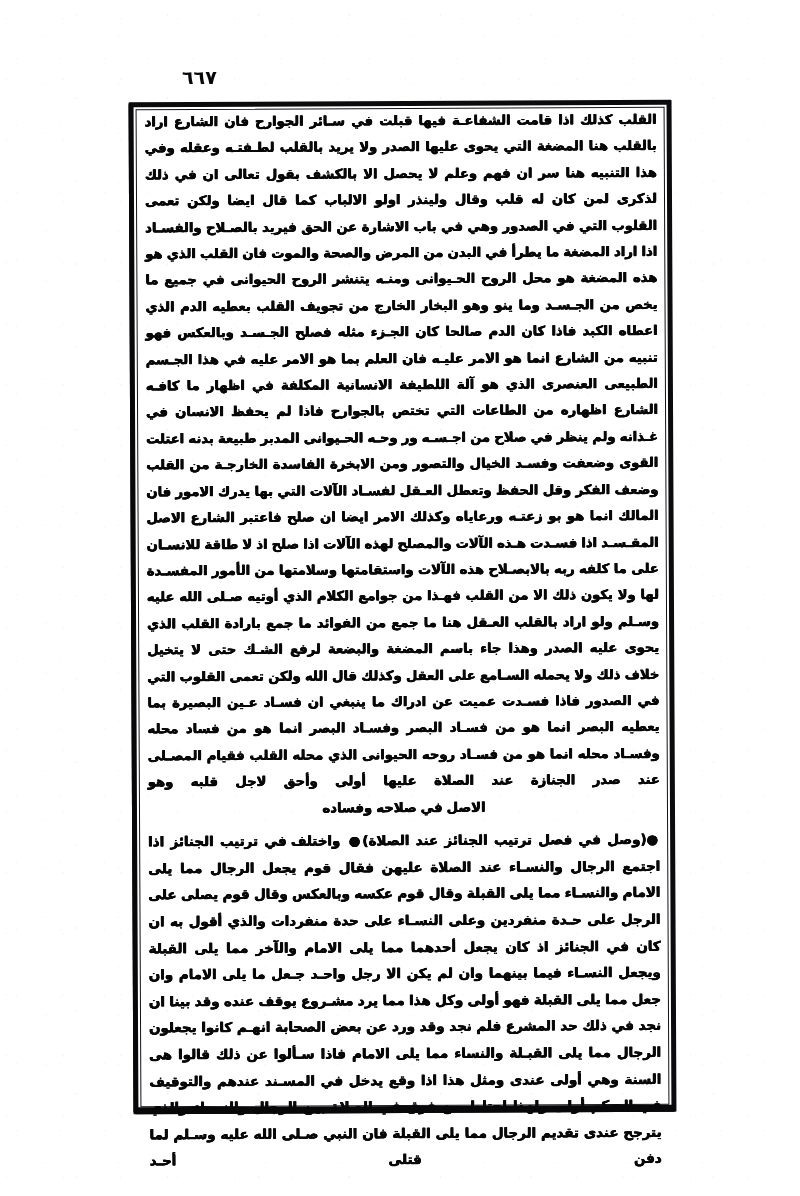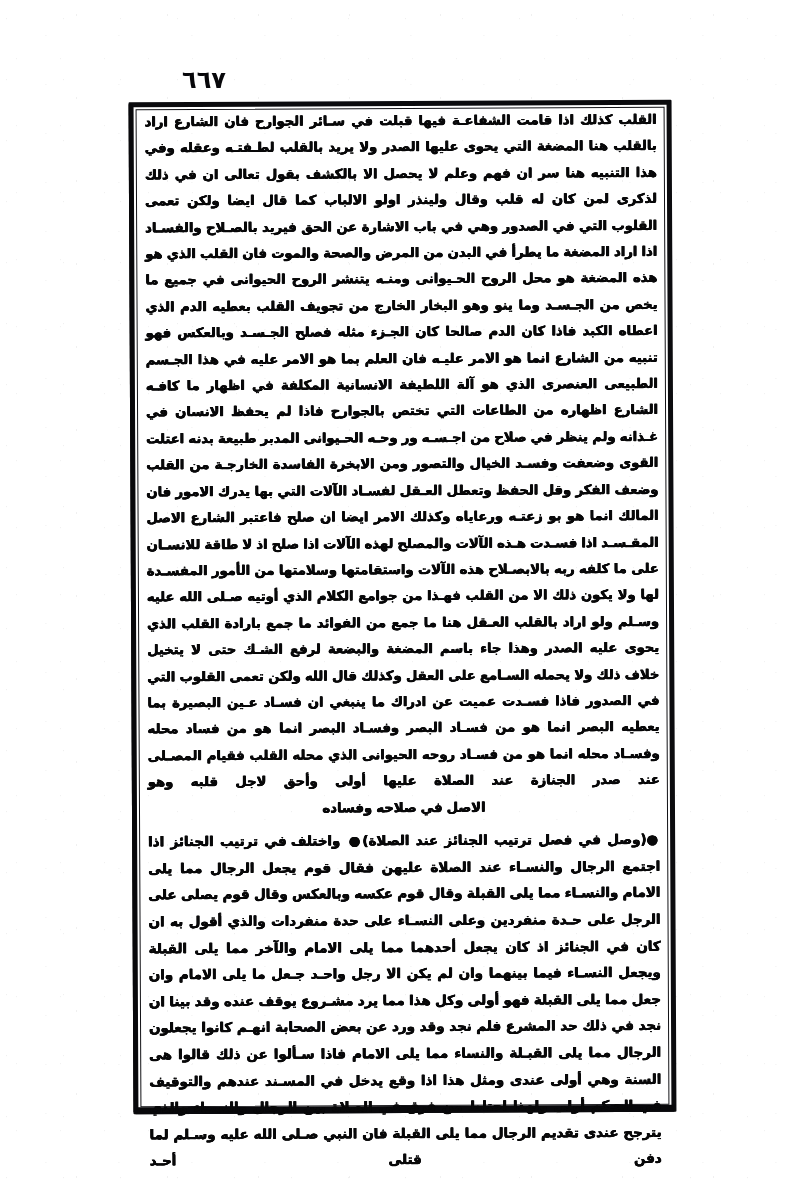--- a/index.html
+++ b/index.html
@@ -18,21 +18,21 @@
     background: #ffffff;
     overflow: hidden;
   }
 
   
   .folio {
     position: absolute;
     left: 182px;
     top: 68px;
     font-family: "DejaVu Sans", sans-serif;
-    font-size: 24px;
+    font-size: 19px;
     font-weight: 700;
     letter-spacing: 0.5px;
     color: #07070a;
     direction: rtl;
     line-height: 1;
   }
 
   
   .frame-wrap {
     position: absolute;

